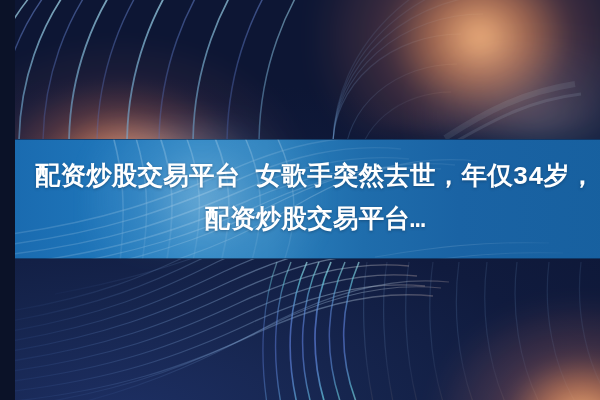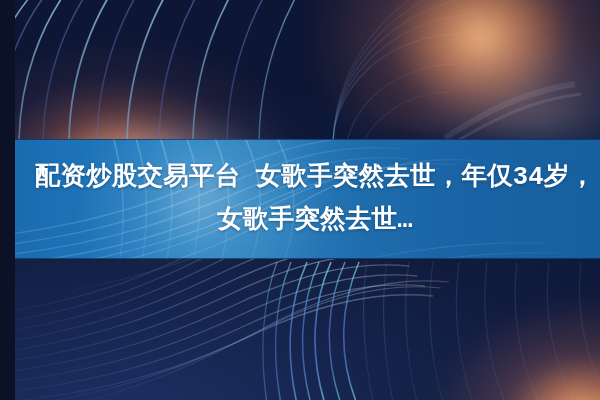--- a/index.html
+++ b/index.html
@@ -277,20 +277,20 @@
           <path d="M 130 130 C 196 112 240 90 296 58 C 348 30 402 16 462 22" stroke-width="1.2"></path>
           <path d="M 360 118 C 420 108 470 102 534 104" stroke-width="1.1" opacity=".6"></path>
           <path d="M 372 128 C 432 118 484 112 548 114" stroke-width="1.1" opacity=".5"></path>
         </g>
       </svg>
     </div>
     <div class="band-sheen"></div>
 
     <div class="headline">
       <span class="ln">配资炒股交易平台 女歌手突然去世，年仅34岁，</span>
-      <span class="ln">女歌手突然去世…</span>
+      <span class="ln">配资炒股交易平台…</span>
     </div>
   </div>
 
   <div class="band-edge-top"></div>
   <div class="band-edge-bottom"></div>
 
 </div>
 
 </body></html>

